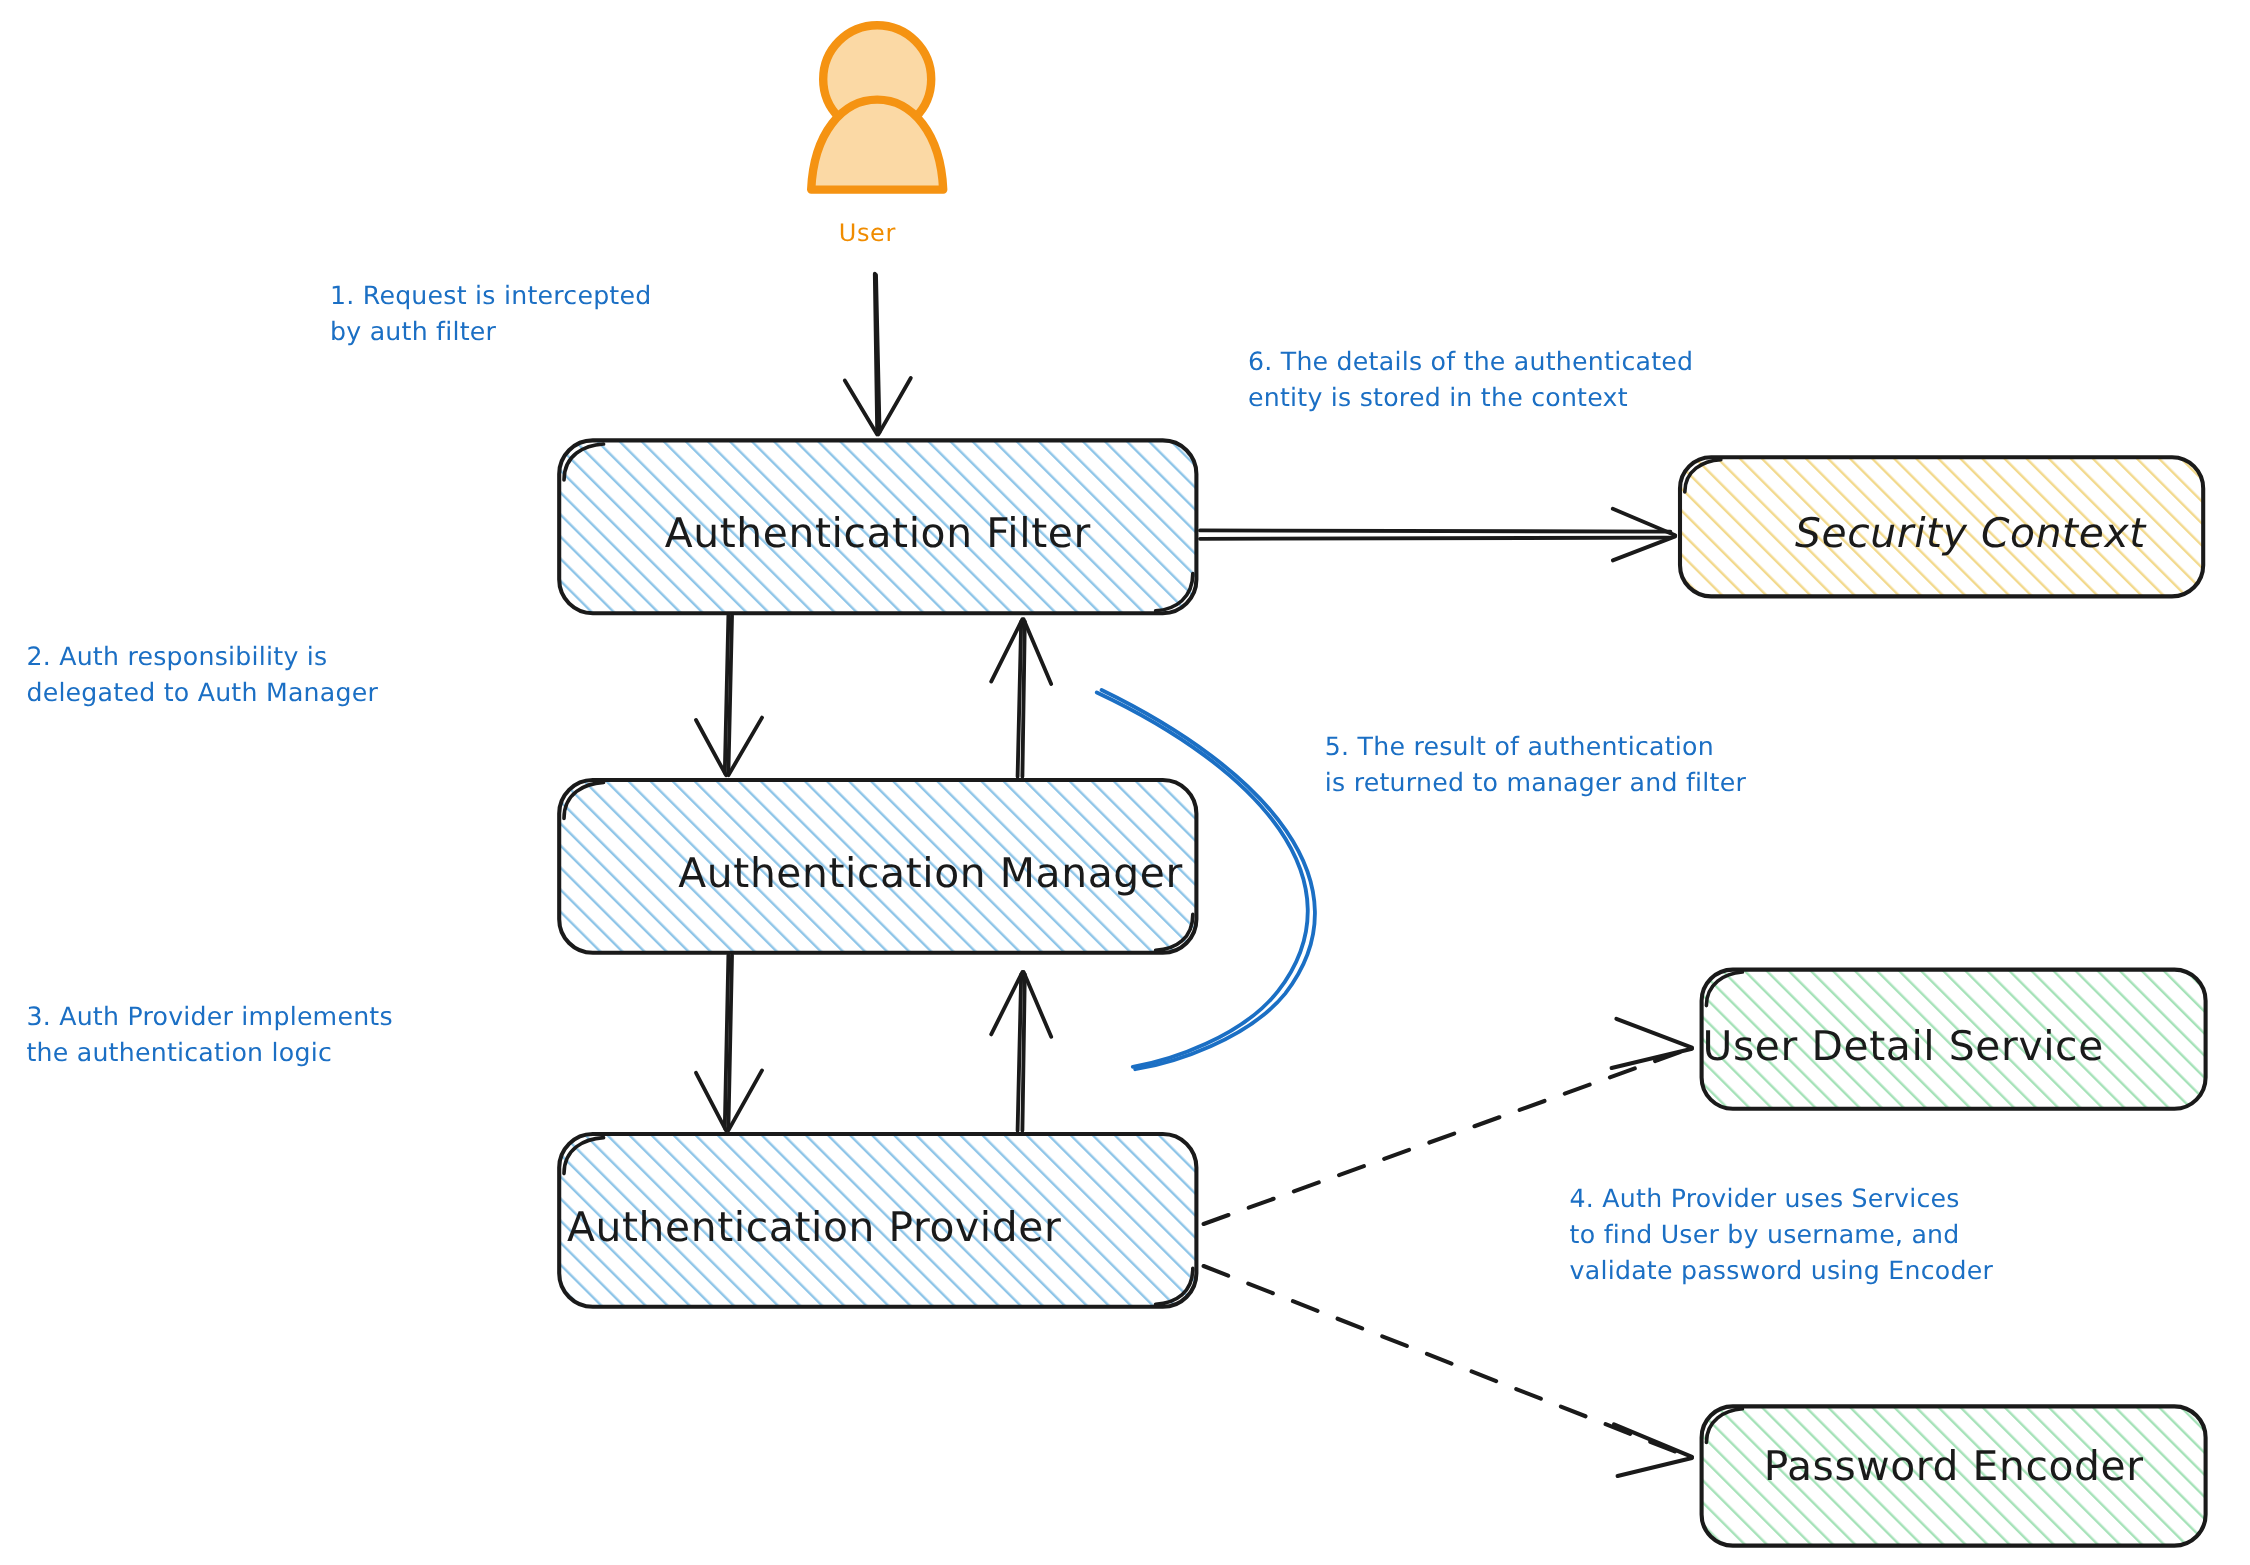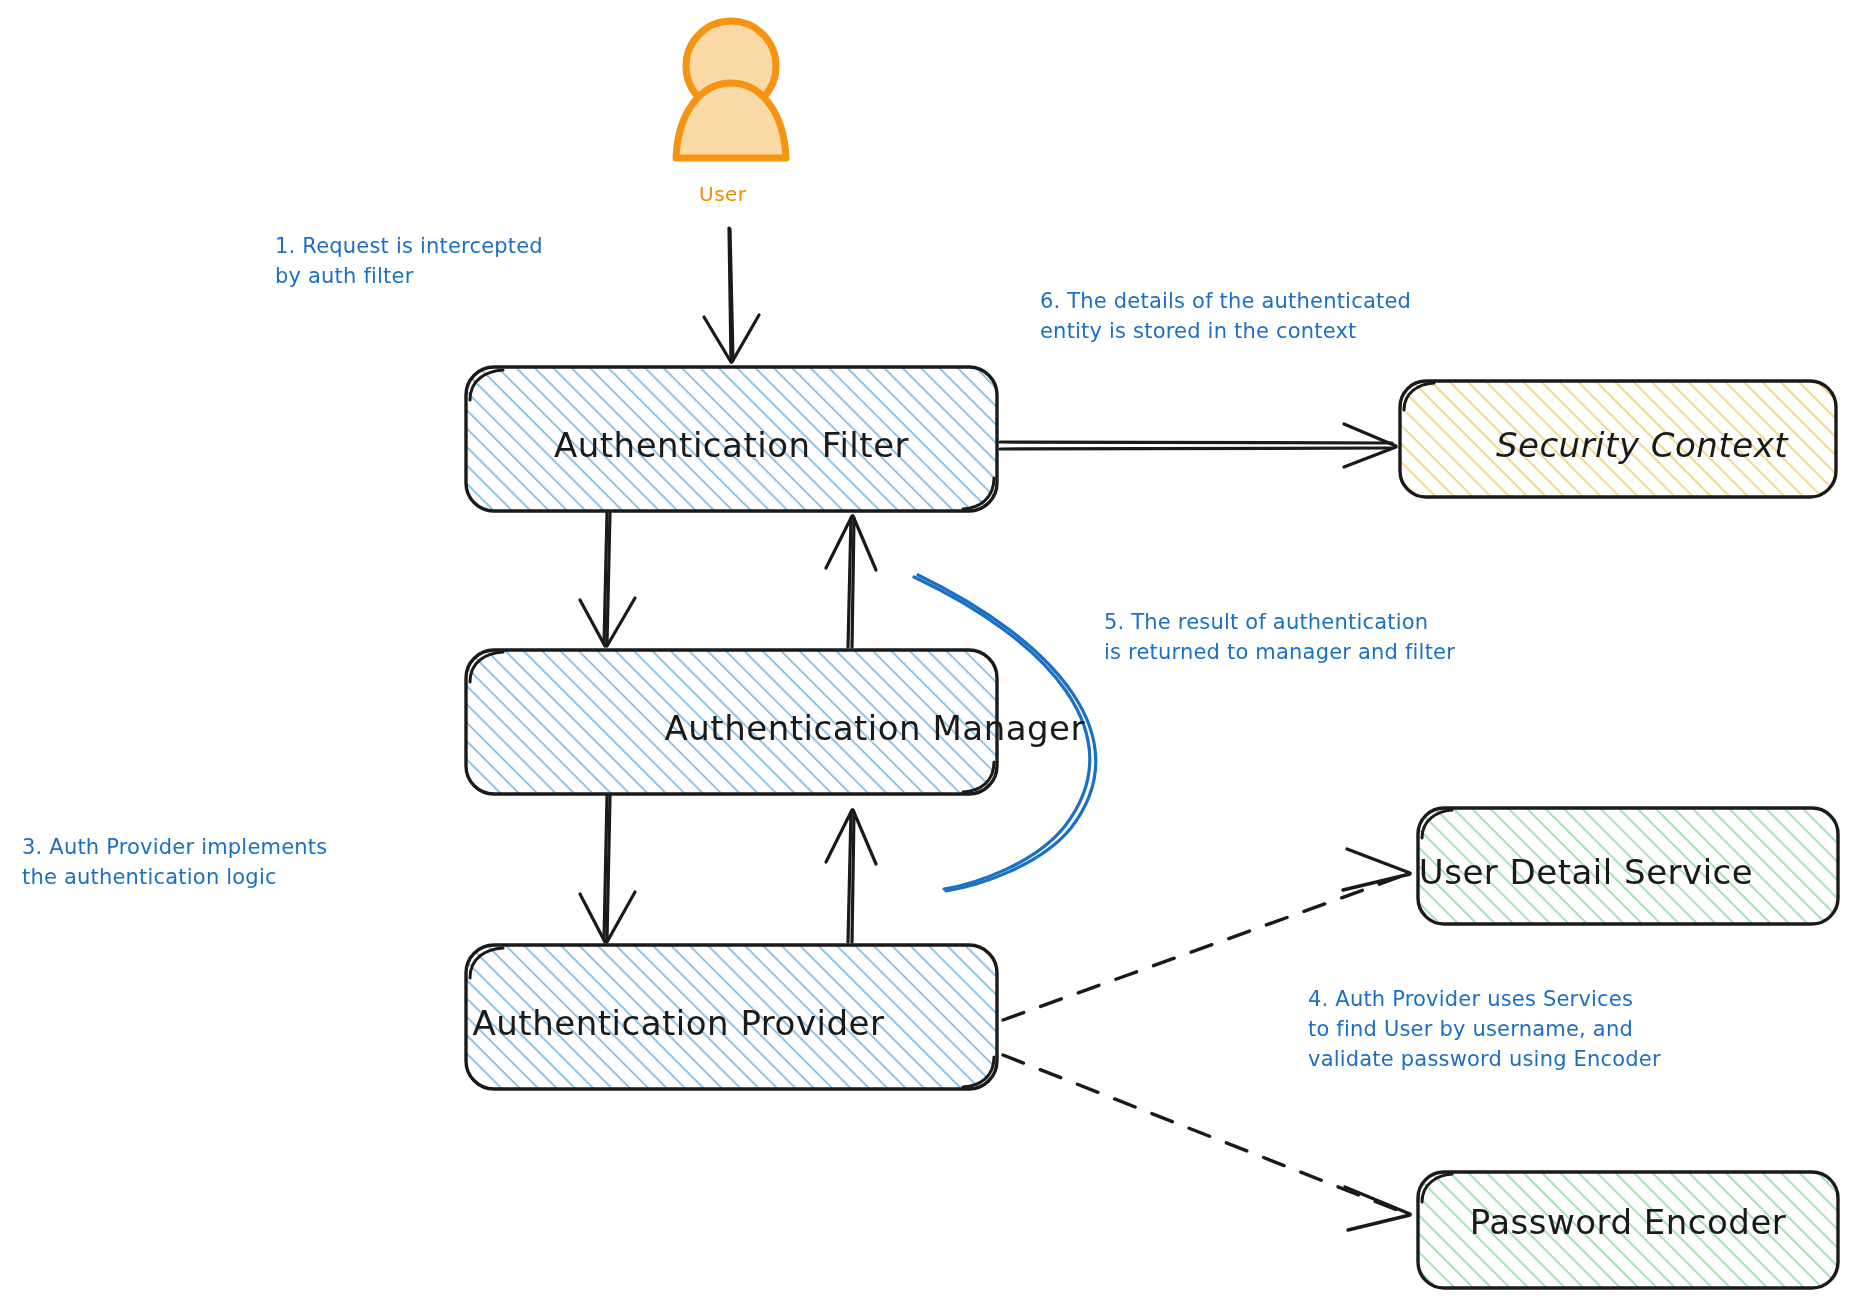--- a/index.html
+++ b/index.html
@@ -168,39 +168,41 @@
   <div class="user-caption" style="left:699px;top:182px;">User</div>
 
   <div class="node" style="left:466px;top:367px;width:531px;height:144px;">
     <span class="node-label">Authentication Filter</span>
   </div>
 
   <div class="node" style="left:1400px;top:381px;width:484px;height:116px;font-style:italic;">
     <span class="node-label">Security Context</span>
   </div>
 
-  <div class="node" style="left:466px;top:650px;width:619px;height:144px;justify-content:flex-end;">
+  <div class="node" style="left:466px;top:650px;width:619px;height:144px;">
     <span class="node-label">Authentication Manager</span>
   </div>
 
   <div class="node" style="left:466px;top:945px;width:425px;height:144px;">
     <span class="node-label">Authentication Provider</span>
   </div>
 
   <div class="node" style="left:1418px;top:808px;width:336px;height:116px;">
     <span class="node-label">User Detail Service</span>
   </div>
 
   <div class="node" style="left:1418px;top:1172px;width:420px;height:88px;">
     <span class="node-label">Password Encoder</span>
   </div>
 
   <div class="annot" style="left:275px;top:232px;">1. Request is intercepted
 by auth filter</div>
 
+  <div class="annot" style="left:22px;top:533px;">2. Auth responsibility is
+delegated to Auth Manager</div>
 
   <div class="annot" style="left:22px;top:833px;">3. Auth Provider implements
 the authentication logic</div>
 
   <div class="annot" style="left:1308px;top:985px;">4. Auth Provider uses Services
 to find User by username, and
 validate password using Encoder</div>
 
   <div class="annot" style="left:1104px;top:608px;">5. The result of authentication
 is returned to manager and filter</div>

